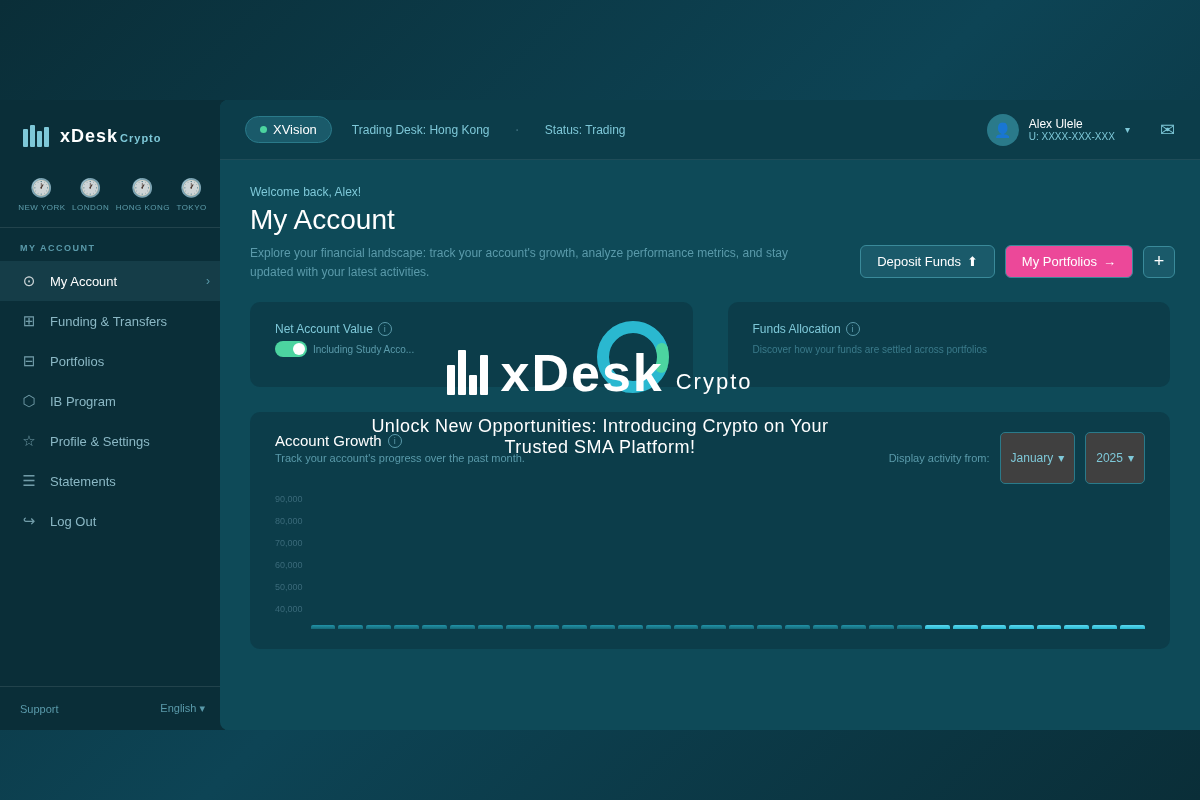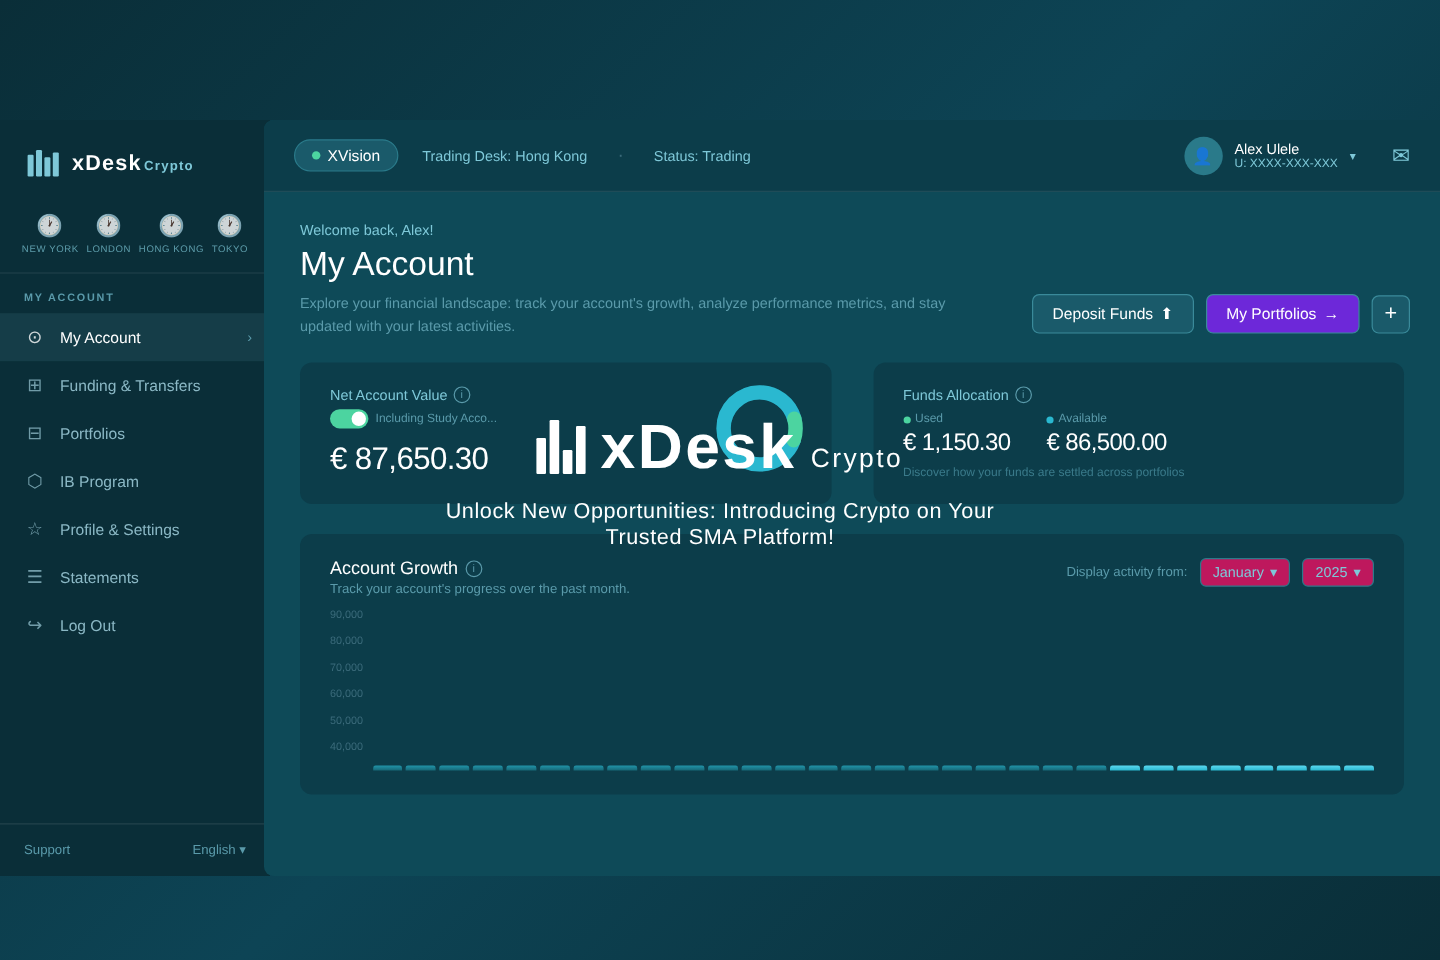--- a/index.html
+++ b/index.html
@@ -294,21 +294,21 @@
       padding: 8px 16px;
       color: white;
       font-size: 13px;
       cursor: pointer;
       display: flex;
       align-items: center;
       gap: 6px;
     }
 
     .btn-portfolios {
-      background: #6d28d9;
+      background: #ec4899;
       border: 1px solid #3a8a9a;
       border-radius: 6px;
       padding: 8px 16px;
       color: white;
       font-size: 13px;
       cursor: pointer;
       display: flex;
       align-items: center;
       gap: 6px;
     }
@@ -465,26 +465,26 @@
       margin-top: 3px;
     }
 
     .chart-controls {
       display: flex;
       gap: 10px;
       align-items: center;
     }
 
     .chart-select {
-      background: #be185d;
+      background: #404040;
       border: 1px solid #2a7a8a;
       border-radius: 5px;
       color: #7ec8d8;
       font-size: 12px;
-      padding: 4px 10px;
+      padding: 18px 10px;
       cursor: pointer;
       display: flex;
       align-items: flex-end;
       gap: 5px;
     }
 
     
     .bar-chart {
       display: flex;
       align-items: flex-end;
@@ -721,51 +721,34 @@
         <div class="stat-card-label">
           <span>Net Account Value</span>
           <div class="info-icon">i</div>
         </div>
         <div class="stat-toggle">
           <div class="toggle-switch">
             <div class="toggle-knob"></div>
           </div>
           <span class="toggle-label">Including Study Acco...</span>
         </div>
-        <div class="stat-value">€ 87,650.30</div>
 
         <div class="donut-container">
           <svg class="donut-svg" viewBox="0 0 80 80">
             <circle cx="40" cy="40" r="30" fill="none" stroke="#1a5a6a" stroke-width="12"></circle>
             <circle cx="40" cy="40" r="30" fill="none" stroke="#2ab8d0" stroke-width="12" stroke-dasharray="170 20" stroke-dashoffset="-10" stroke-linecap="round"></circle>
             <circle cx="40" cy="40" r="30" fill="none" stroke="#4cd4a0" stroke-width="12" stroke-dasharray="20 170" stroke-dashoffset="-180" stroke-linecap="round"></circle>
           </svg>
         </div>
       </div>
 
       <div class="stat-card funds-card">
         <div class="stat-card-label">
           <span>Funds Allocation</span>
           <div class="info-icon">i</div>
-        </div>
-        <div class="funds-values">
-          <div>
-            <div class="funds-item-label">
-              <div class="dot-indicator" style="background:#4cd4a0;"></div>
-              <span>Used</span>
-            </div>
-            <div class="stat-value" style="font-size:20px;">€ 1,150.30</div>
-          </div>
-          <div>
-            <div class="funds-item-label">
-              <div class="dot-indicator" style="background:#2ab8d0;"></div>
-              <span>Available</span>
-            </div>
-            <div class="stat-value" style="font-size:20px;">€ 86,500.00</div>
-          </div>
         </div>
         <div style="color:#3a7a8a;font-size:10px;margin-top:8px;">Discover how your funds are settled across portfolios</div>
       </div>
     </div>
 
     <div class="chart-section">
       <div class="chart-header">
         <div>
           <div class="chart-title">
             <span>Account Growth</span>

